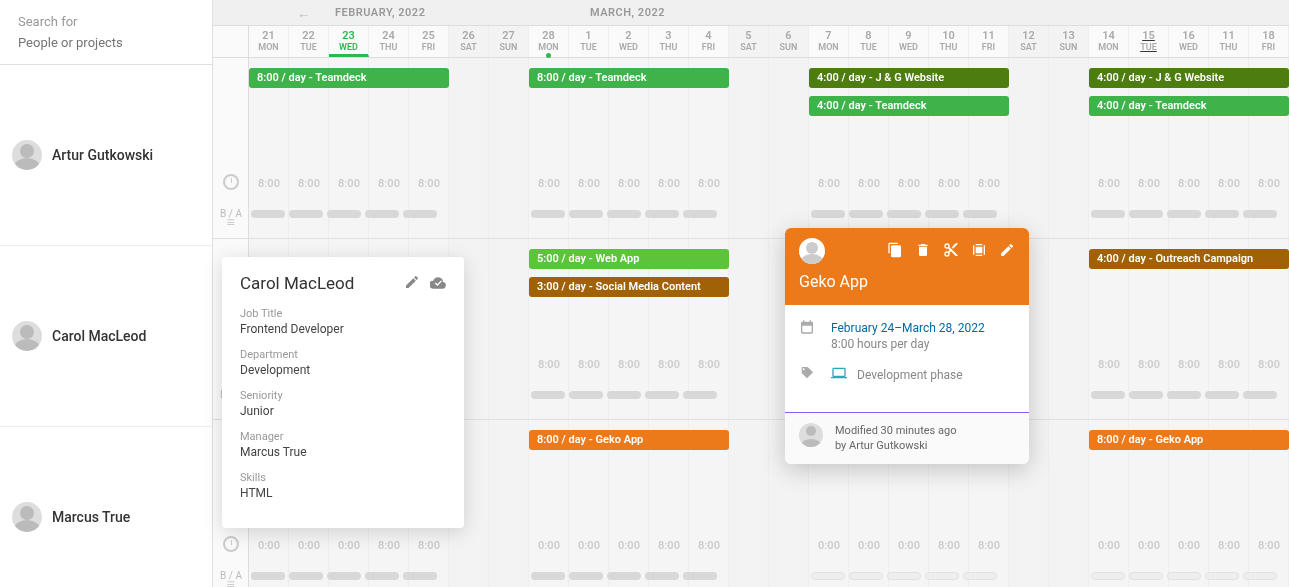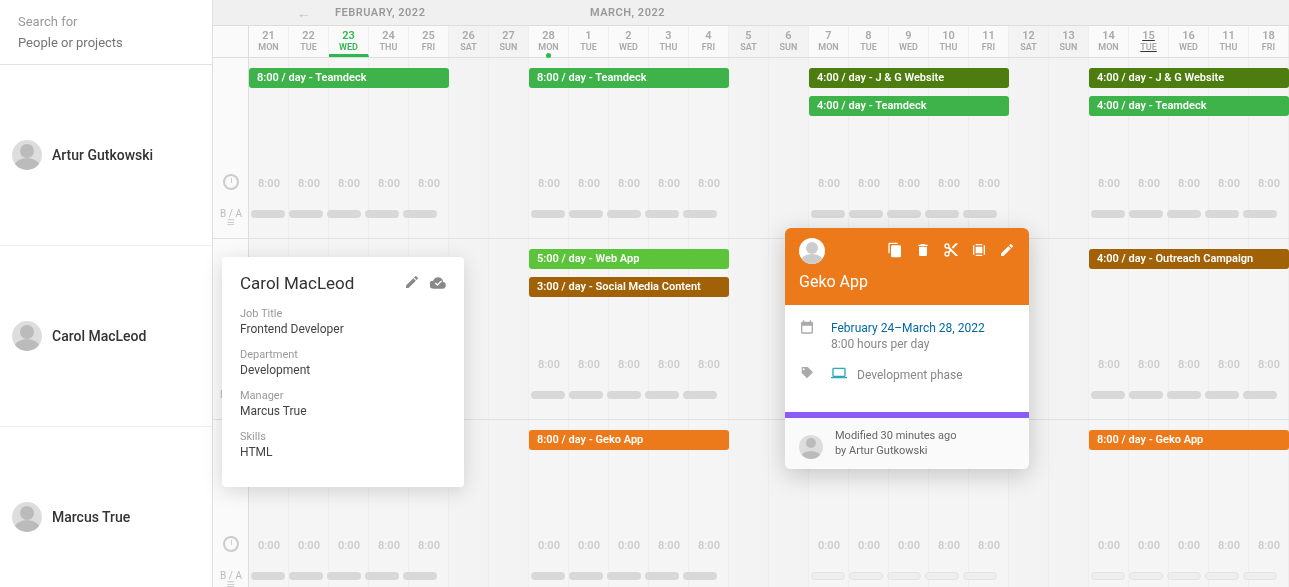--- a/index.html
+++ b/index.html
@@ -67,21 +67,21 @@
 .task-avatar::after{content:"";position:absolute;width:12px;height:12px;background:#ccc;border-radius:50%;top:4px;left:7px}
 .task-avatar::before{content:"";position:absolute;width:22px;height:14px;background:#ccc;border-radius:50% 50% 0 0;bottom:-4px;left:2px}
 .task-icons{display:flex;gap:12px;font-size:13px}
 .task-title{font-size:16px;font-weight:400}
 .task-body{padding:14px}
 .task-row{display:flex;gap:14px;margin-bottom:14px;align-items:flex-start}
 .task-row-icon{width:18px;color:#aaa;flex-shrink:0}
 .task-row-text{font-size:12px;color:#0369a1;line-height:1.5}
 .task-row-sub{font-size:12px;color:#888}
 .laptop-icon{color:#2aa9b8}
-.task-footer{background:#fafafa;padding:10px 14px;display:flex;gap:12px;align-items:flex-end;border-top:6px solid #8b5cf6}
+.task-footer{background:#fafafa;padding:10px 14px;display:flex;gap:12px;align-items:flex-start;border-top:1px solid #8b5cf6}
 .small-avatar{width:24px;height:24px;border-radius:50%;background:#ddd;position:relative;overflow:hidden;flex-shrink:0}
 .small-avatar::after{content:"";position:absolute;width:10px;height:10px;background:#bbb;border-radius:50%;top:3px;left:7px}
 .small-avatar::before{content:"";position:absolute;width:20px;height:12px;background:#bbb;border-radius:50% 50% 0 0;bottom:-4px;left:2px}
 .footer-text{font-size:11px;color:#666;line-height:1.4}
 svg{width:16px;height:16px;fill:currentColor}
 .mon-dot{width:5px;height:5px;background:#2db84d;border-radius:50%;margin:1px auto 0}
 </style>
 </head>
 <body>
 
@@ -533,20 +533,24 @@
     </div>
   </div>
   <div id="profile-fields">
       <div class="profile-field">
         <div class="field-label">Job Title</div>
         <div class="field-value">Frontend Developer</div>
       </div>
       <div class="profile-field">
         <div class="field-label">Department</div>
         <div class="field-value">Development</div>
+      </div>
+      <div class="profile-field">
+        <div class="field-label">Seniority</div>
+        <div class="field-value">Junior</div>
       </div>
       <div class="profile-field">
         <div class="field-label">Manager</div>
         <div class="field-value">Marcus True</div>
       </div>
       <div class="profile-field">
         <div class="field-label">Skills</div>
         <div class="field-value">HTML</div>
       </div>
     </div>

